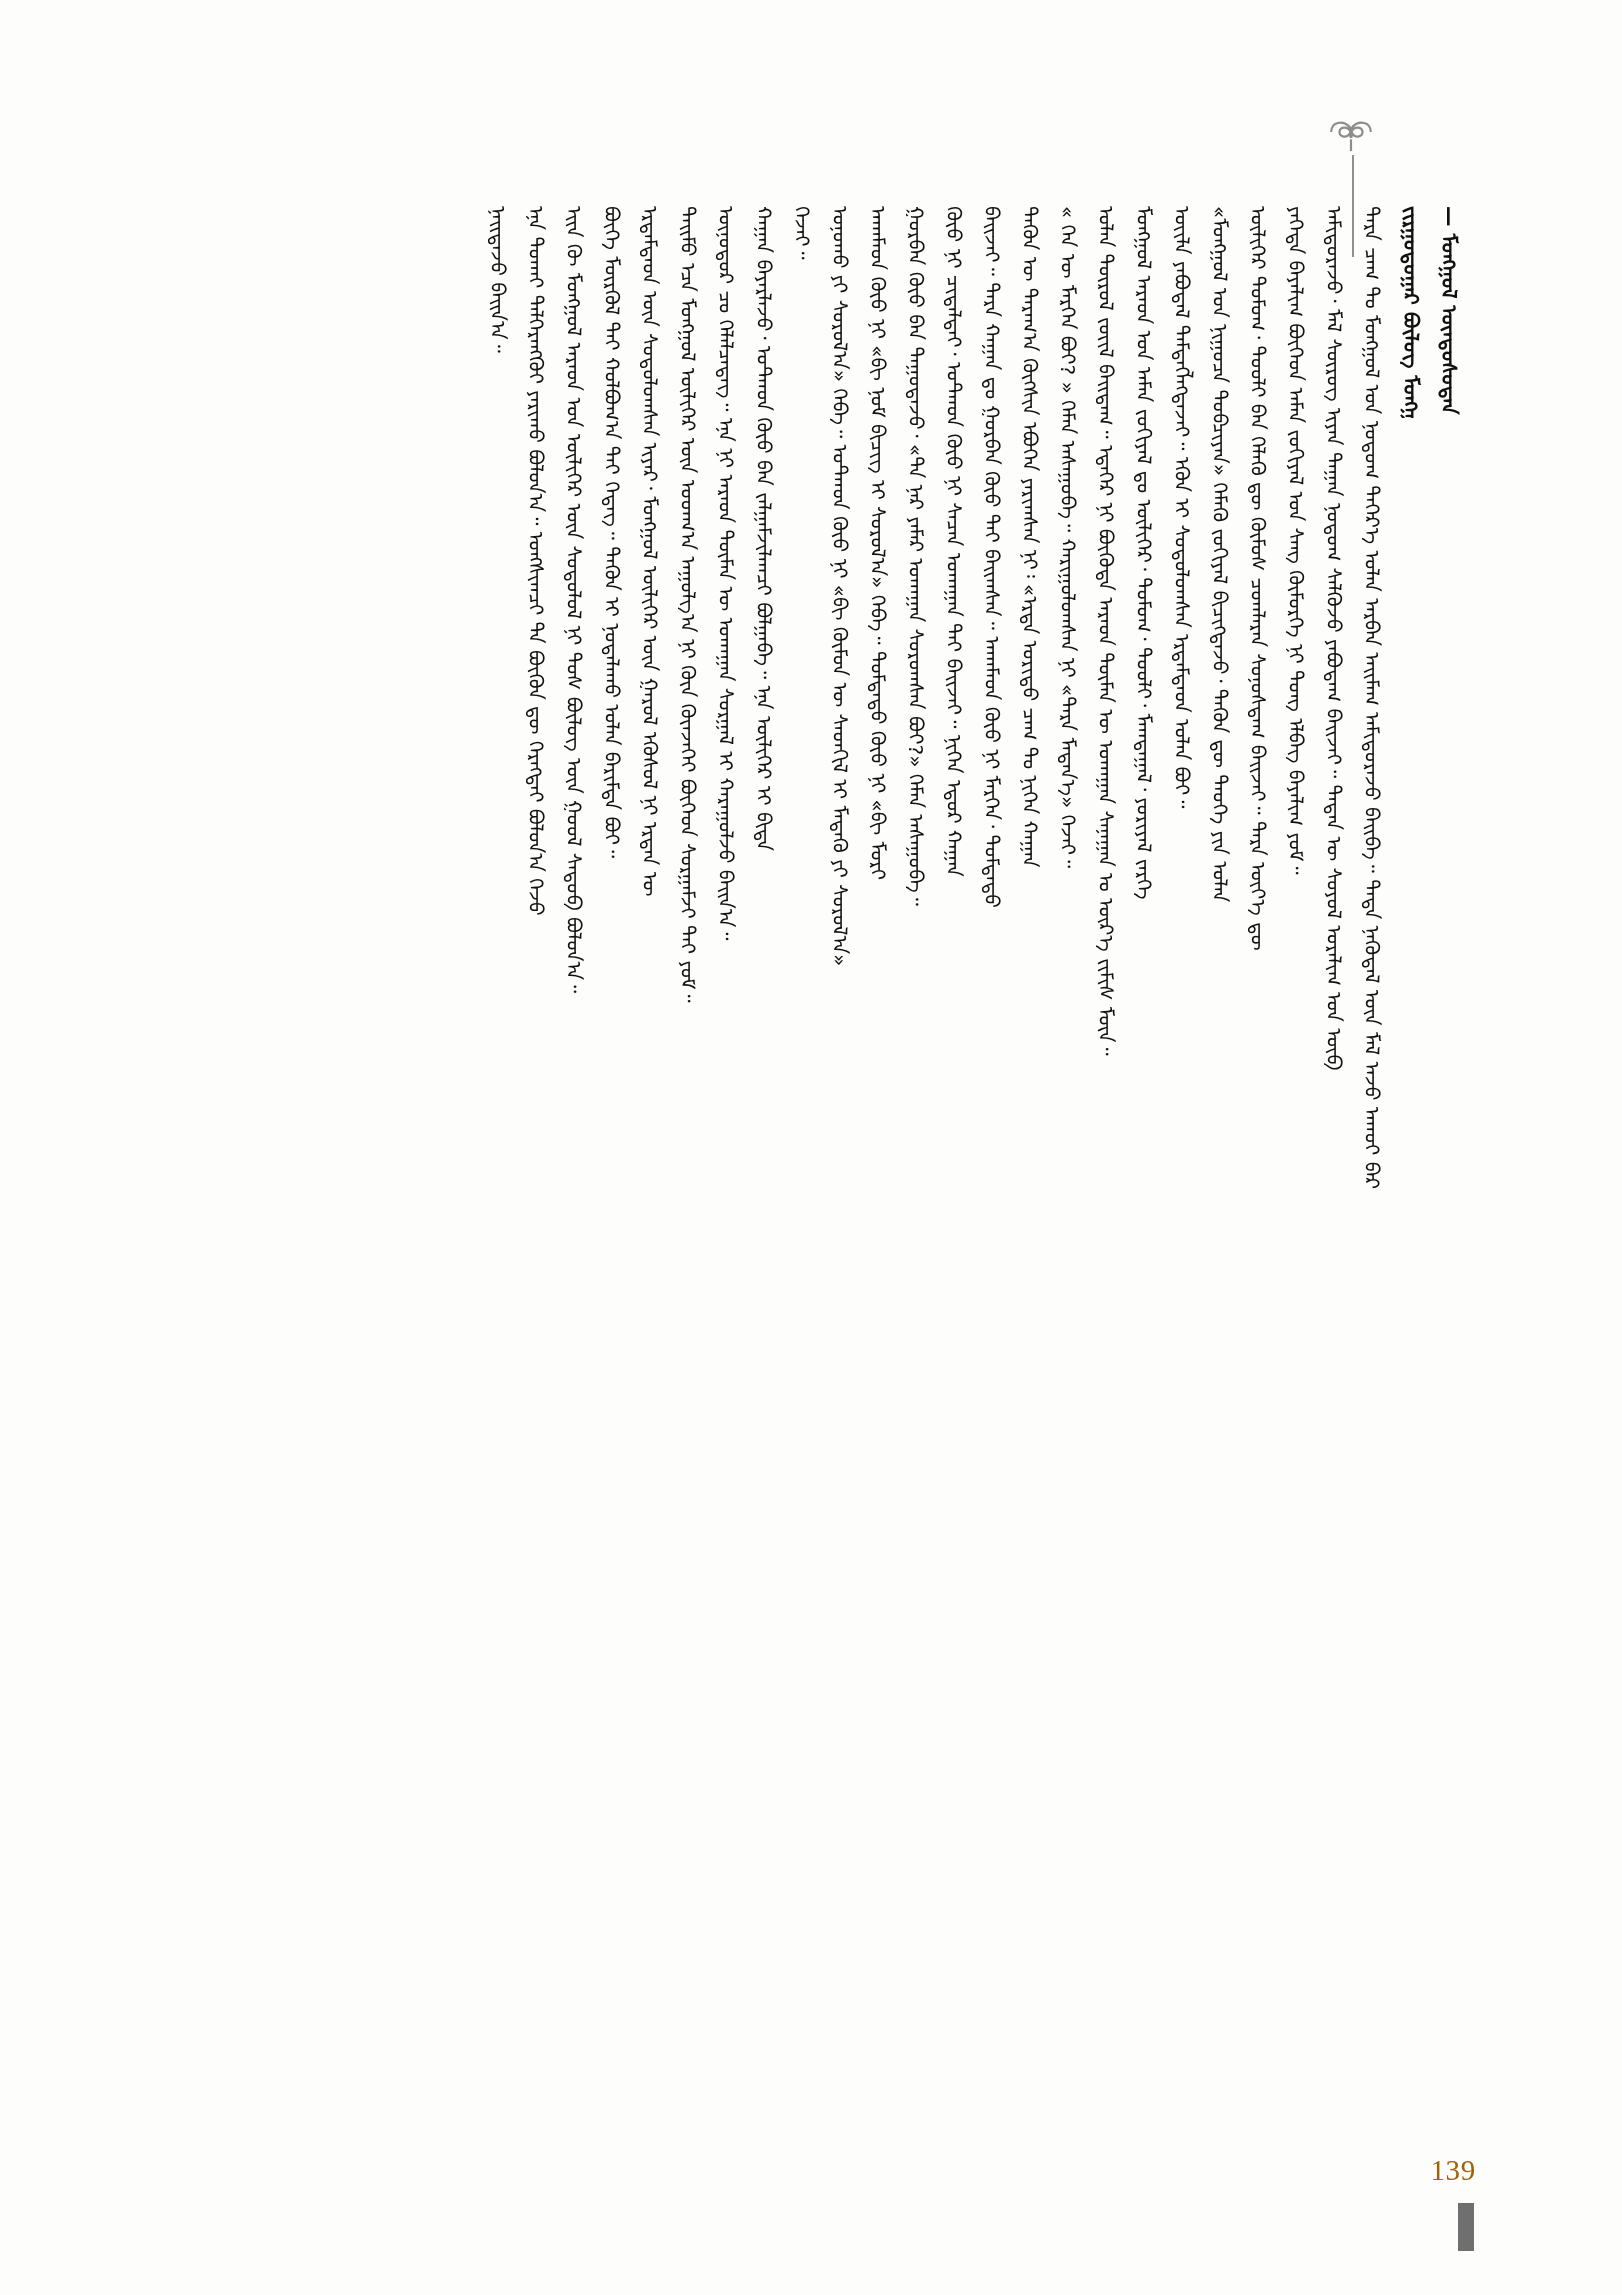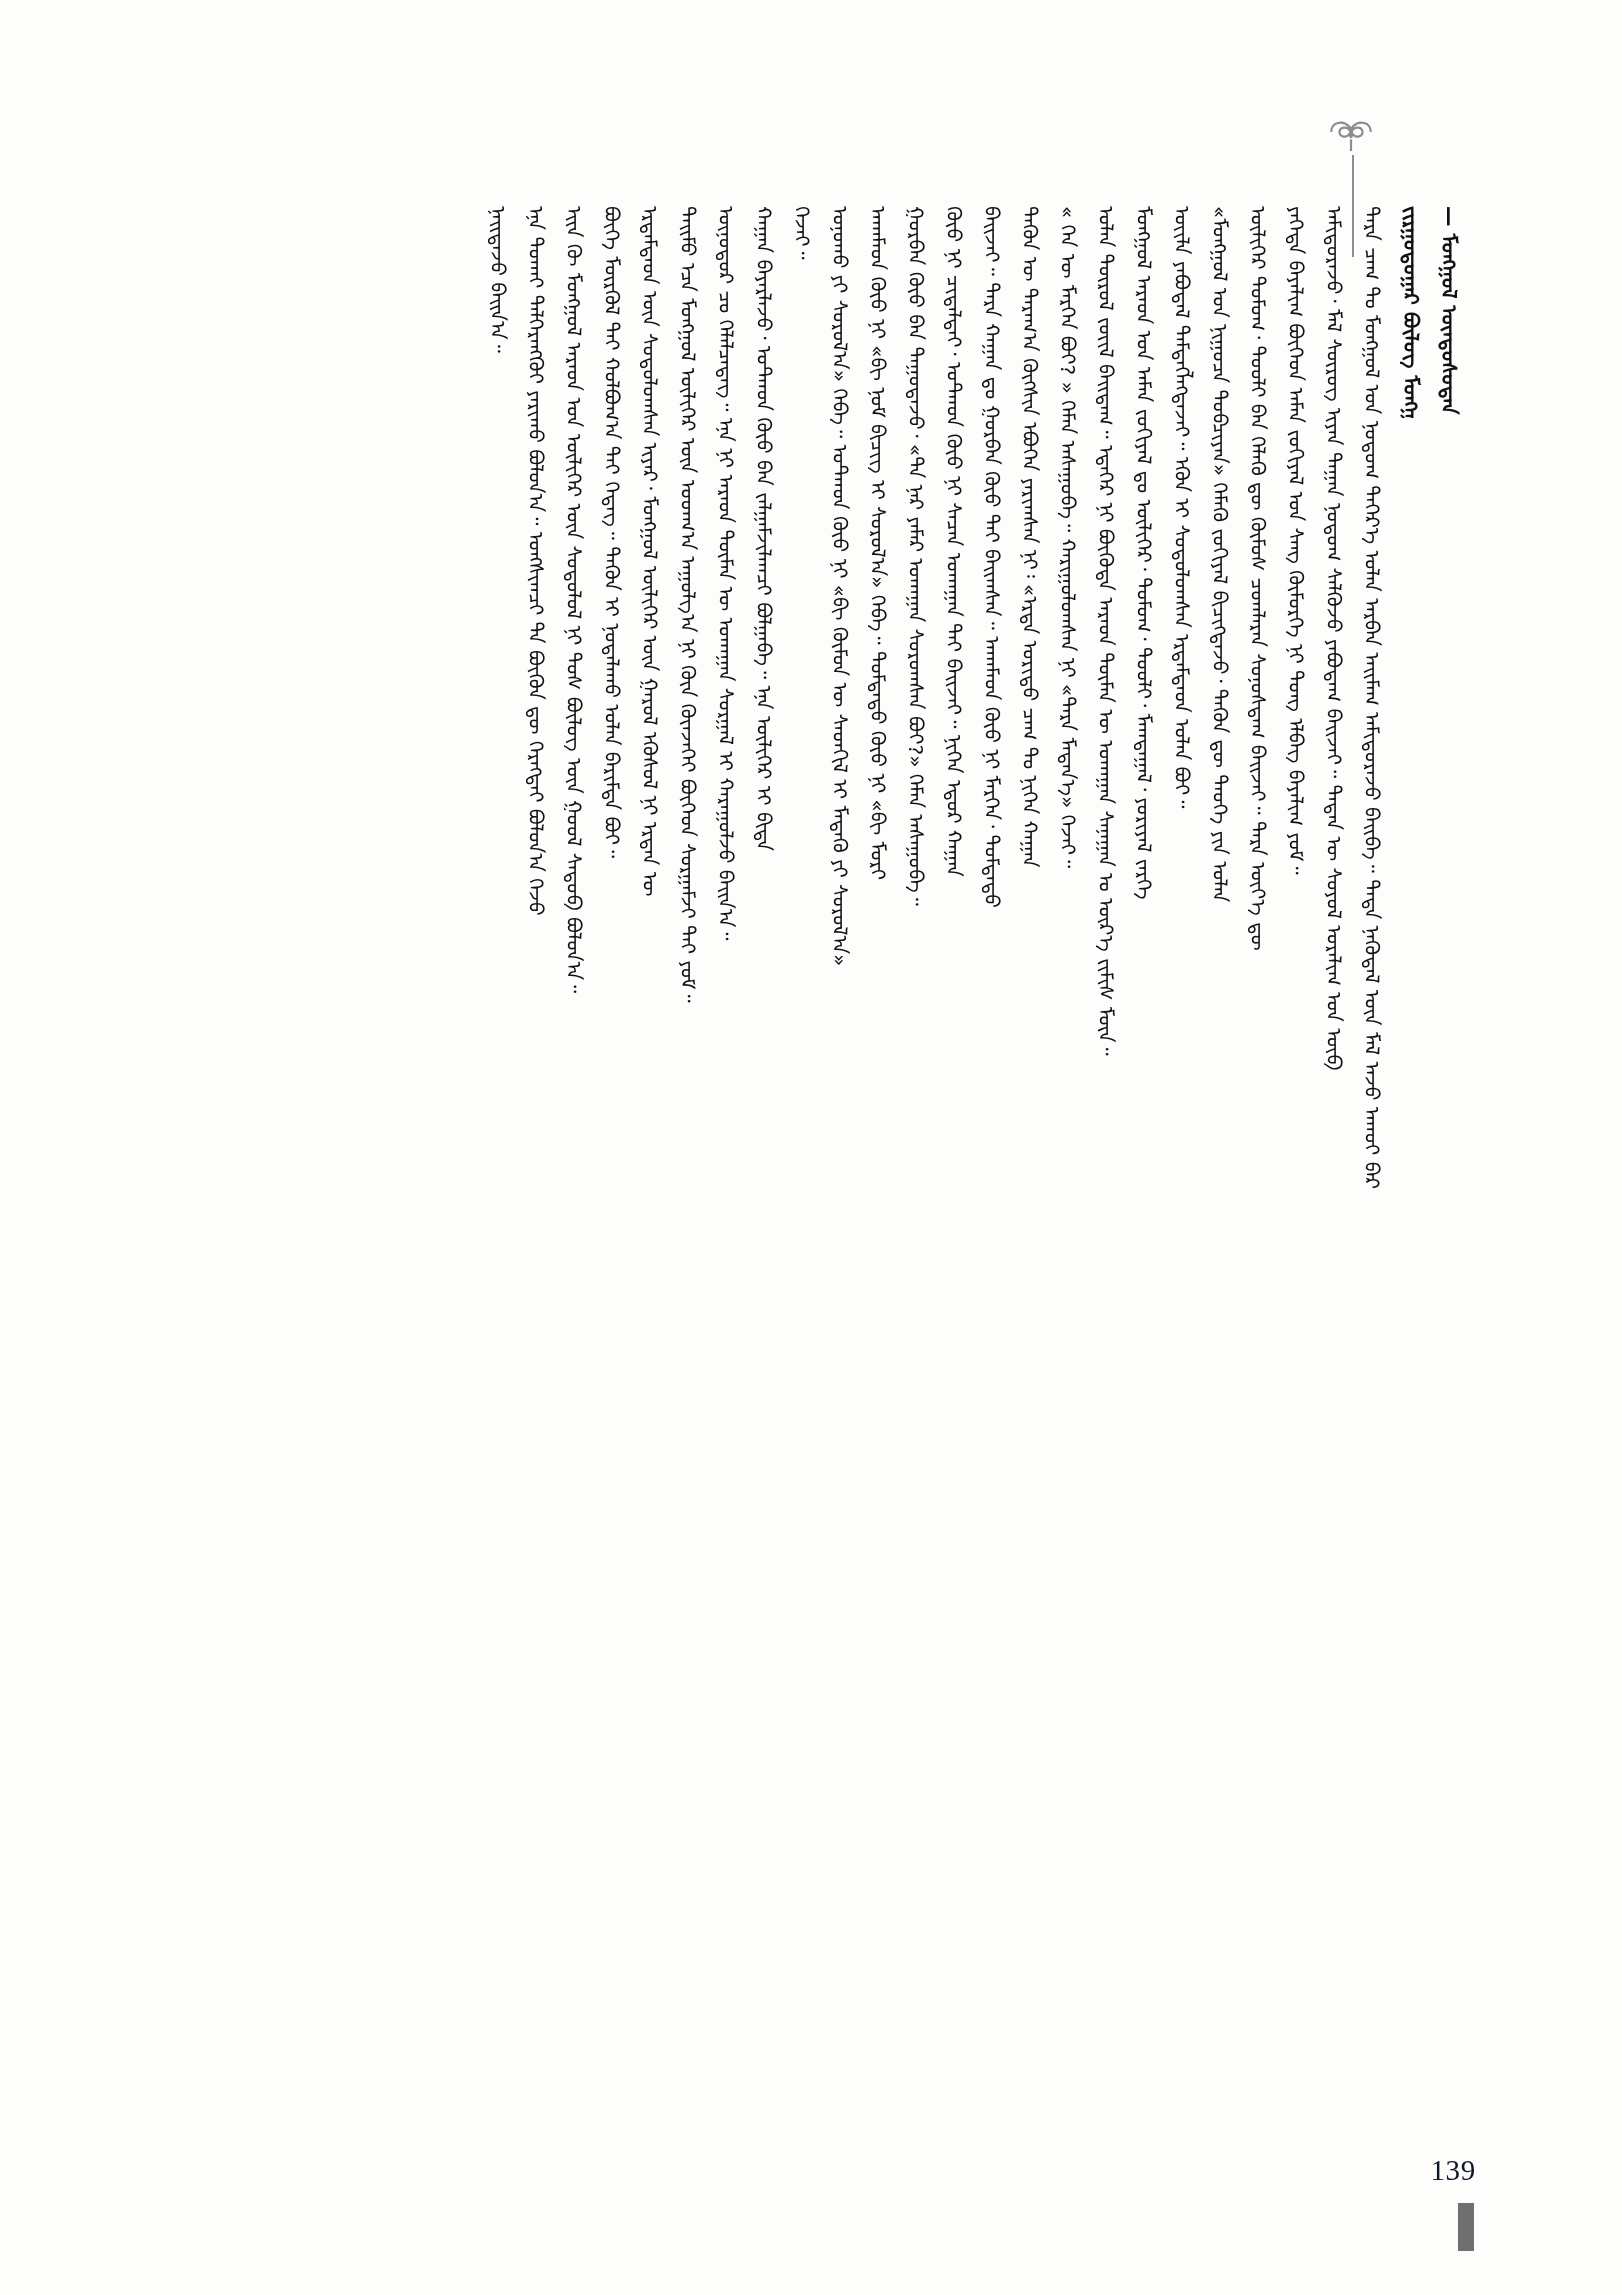--- a/index.html
+++ b/index.html
@@ -76,21 +76,21 @@
     
   }
 
   
   .page-number {
     position: absolute;
     right: 146px;
     bottom: 108px;
     font-family: "Liberation Serif", serif;
     font-size: 29px;
-    color: #0f172a;
+    color: #a16207;
     letter-spacing: 0.7px;
   }
   .page-marker {
     position: absolute;
     right: 148px;
     bottom: 44px;
     width: 16px;
     height: 48px;
     background: #6f6f6f;
   }

